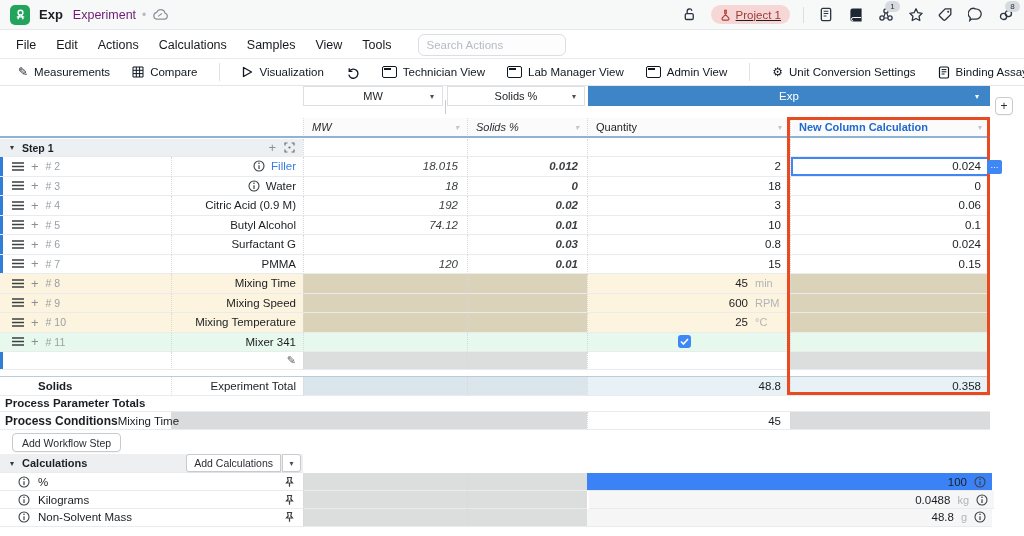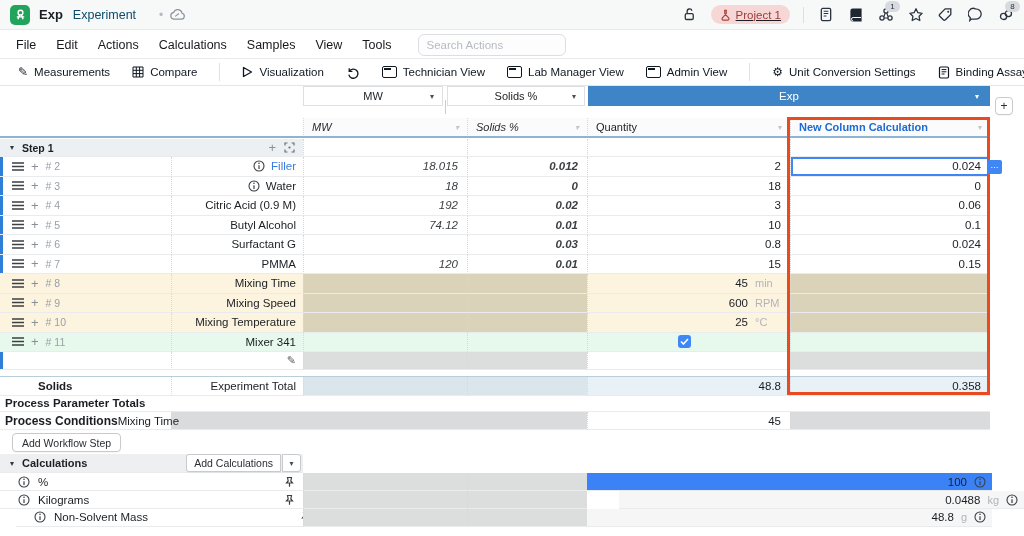--- a/index.html
+++ b/index.html
@@ -4,21 +4,21 @@
 <style>
   html,body{margin:0;padding:0;width:1024px;height:536px;overflow:hidden;
     font-family:"Liberation Sans",sans-serif;background:#fff;color:#1b1f23;}
   .abs{position:absolute;box-sizing:border-box;}
   svg{display:block;}
   
   #topbar{position:absolute;left:0;top:0;width:1024px;height:30px;background:#f7f8f8;
     border-bottom:1px solid #e7e8ea;display:flex;align-items:center;padding:0 10px;box-sizing:border-box;}
   .logo{width:20px;height:20px;border-radius:5px;background:#23a45c;display:flex;align-items:center;justify-content:center;margin-right:9px;}
   .appname{font-weight:bold;font-size:13px;margin-right:10px;}
-  .apptype{color:#0c4a6e;font-size:12.5px;margin-right:23px;}
+  .apptype{color:#701a75;font-size:12.5px;margin-right:6px;}
   .dot{color:#b7bbc0;font-size:12px;margin-right:6px;}
   #topbar-right{margin-left:auto;display:flex;align-items:center;gap:13px;}
   .tb-icon{position:relative;width:17px;height:17px;display:flex;align-items:center;justify-content:center;}
   .badge{position:absolute;top:-5px;right:-6px;background:#d7dade;color:#2b3137;font-size:8px;
     min-width:11px;height:11px;border-radius:6px;display:flex;align-items:center;justify-content:center;padding:0 2px;}
   .proj-pill{display:flex;align-items:center;gap:5px;background:#f6d7d6;border-radius:10px;height:19px;padding:0 9px;text-decoration:underline;}
   .proj-pill span{color:#9c3a38;font-size:11.5px;}
   .vdiv{width:1px;height:16px;background:#dcdee1;}
   
   #menubar{position:absolute;left:0;top:31px;width:1024px;height:27px;display:flex;align-items:center;padding-left:6px;box-sizing:border-box;background:#fff;}
@@ -605,33 +605,33 @@
           <path d="M6 5.2V9" stroke="#3c4043" stroke-width="1.2"></path>
           <circle cx="6" cy="3.3" r=".8" fill="#3c4043"></circle>
         </svg>
       <span class="name-txt">Kilograms</span>
       <svg style="margin-left:auto;margin-right:8px;" width="11" height="12" viewBox="0 0 11 12">
           <path d="M3.5 1.5h4L6.8 5l1.7 2H2.5l1.7-2zM5.5 7v3.8" fill="none" stroke="#3c4043" stroke-width="1.2"></path>
         </svg>
     </div>
     <div class="cell c-mw gray"></div>
     <div class="cell c-solids gray"></div>
-    <div class="cell" style="left:619px;width:405px;background:#f6f6f7;justify-content:flex-end;padding-right:6px;gap:7px;">
+    <div class="cell" style="left:589px;width:405px;background:#f6f6f7;justify-content:flex-end;padding-right:6px;gap:7px;">
       <span class="num">0.0488</span>
       <span style="color:#b0b4ba;font-size:11px;">kg</span>
       <svg class="info-i" width="12" height="12" viewBox="0 0 12 12">
           <circle cx="6" cy="6" r="5" fill="none" stroke="#3c4043" stroke-width="1.1"></circle>
           <path d="M6 5.2V9" stroke="#3c4043" stroke-width="1.2"></path>
           <circle cx="6" cy="3.3" r=".8" fill="#3c4043"></circle>
         </svg>
     </div>
   </div>
 
   <div class="trow" style="top:423px;height:17.5px;">
-    <div class="cell" style="left:16px;width:303px;padding-left:18px;gap:8px;">
+    <div class="cell" style="left:0;width:303px;padding-left:18px;gap:8px;">
       <svg class="info-i" width="12" height="12" viewBox="0 0 12 12">
           <circle cx="6" cy="6" r="5" fill="none" stroke="#3c4043" stroke-width="1.1"></circle>
           <path d="M6 5.2V9" stroke="#3c4043" stroke-width="1.2"></path>
           <circle cx="6" cy="3.3" r=".8" fill="#3c4043"></circle>
         </svg>
       <span class="name-txt">Non-Solvent Mass</span>
       <svg style="margin-left:auto;margin-right:8px;" width="11" height="12" viewBox="0 0 11 12">
           <path d="M3.5 1.5h4L6.8 5l1.7 2H2.5l1.7-2zM5.5 7v3.8" fill="none" stroke="#3c4043" stroke-width="1.2"></path>
         </svg>
     </div>

